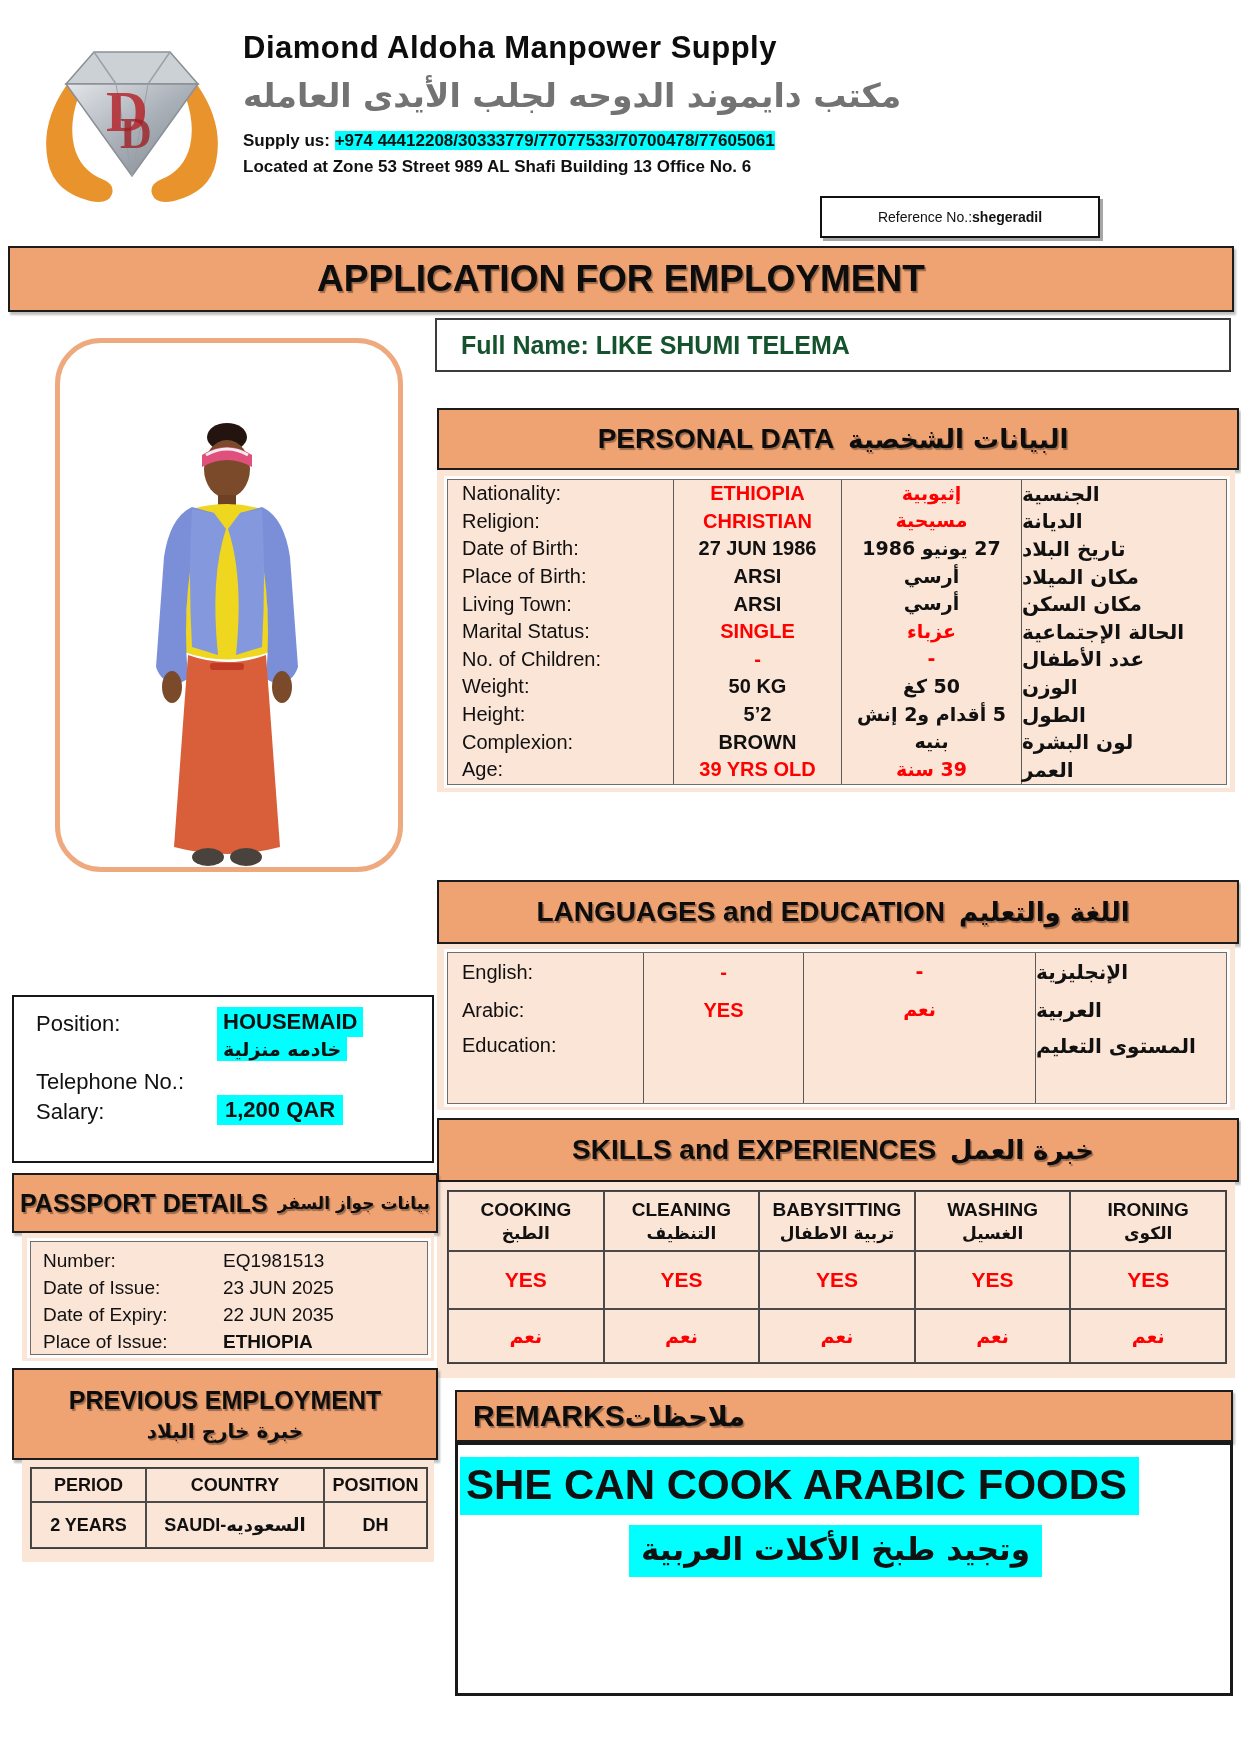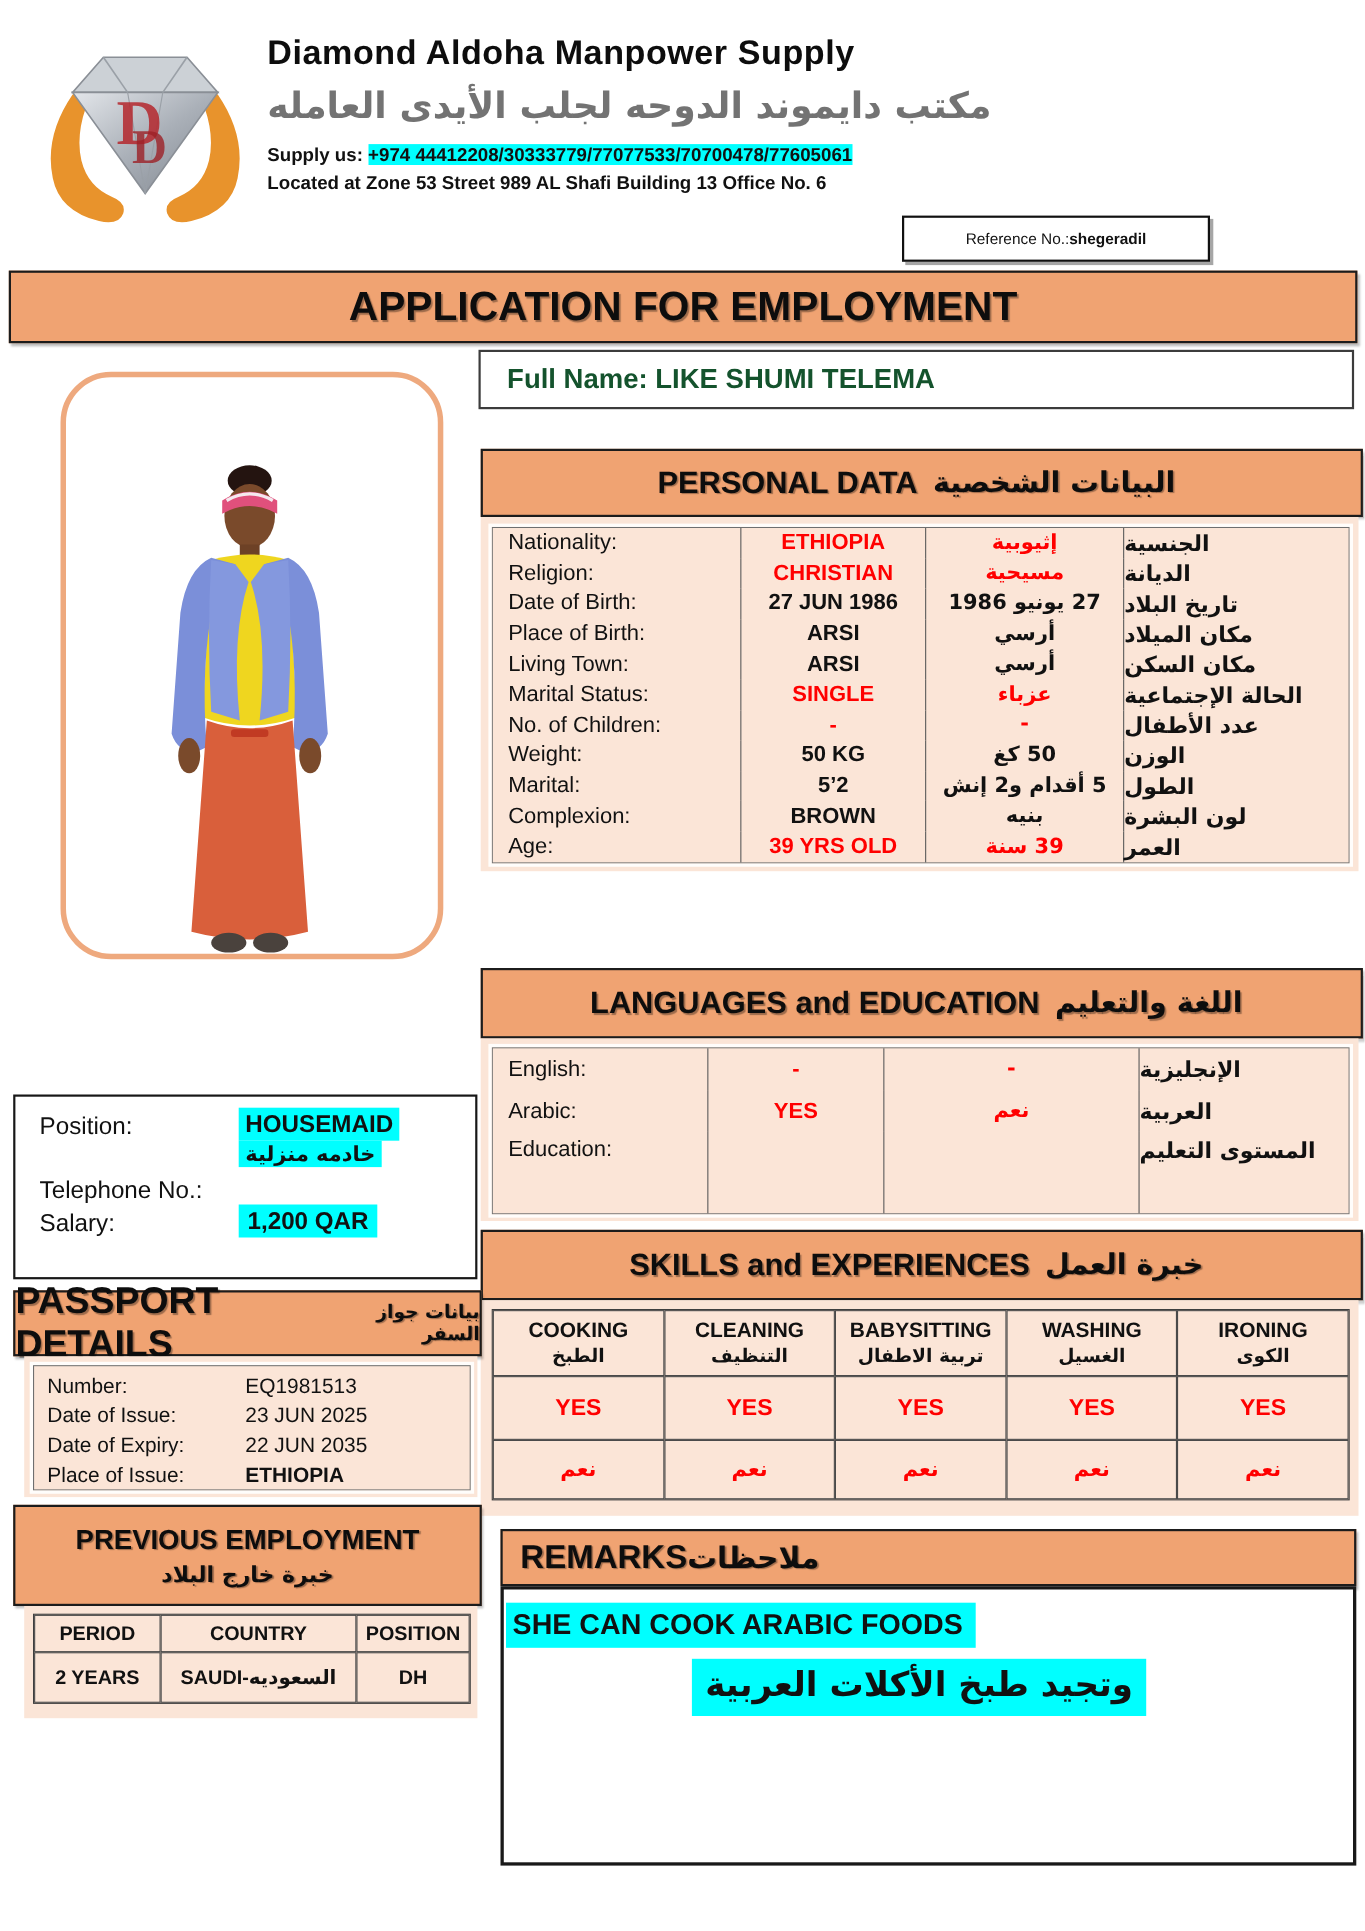--- a/index.html
+++ b/index.html
@@ -64,38 +64,38 @@
   .sk-en{font-size:19px;font-weight:800;}
   .sk-ar{font-size:17px;font-weight:bold;margin-top:2px;}
   .sk-yes{font-size:21px;font-weight:800;color:#ff0000;}
   .sk-naam{font-size:19px;font-weight:800;color:#ff0000;}
 
   
   .pos-box{left:12px;top:995px;width:422px;height:168px;border:2.5px solid #171717;background:#fff;box-sizing:border-box;}
   .pos-label{font-size:22px;}
   .pos-val{font-size:22px;font-weight:800;}
   .pp-hdr{left:12px;top:1173px;width:422px;height:56px;}
-  .pp-hdr .en{font-size:34px;font-weight:800;}
+  .pp-hdr .en{font-size:25px;font-weight:800;}
   .pp-hdr .arx{font-size:17px;font-weight:bold;margin-left:10px;}
   .pp-panel{left:22px;top:1233px;width:412px;height:128px;}
   .pp-inner{left:30px;top:1241px;width:396px;height:112px;outline:3px solid #fffdfb;border:1px solid #6f6f6f;background:#fbe5d7;}
   .pp-row{position:absolute;font-size:19px;}
   .pe-hdr{left:12px;top:1368px;width:422px;height:88px;flex-direction:column;}
   .pe-hdr .en{font-size:25px;font-weight:800;}
   .pe-hdr .arx{font-size:20px;font-weight:bold;margin-top:4px;}
   .pe-panel{left:22px;top:1460px;width:412px;height:102px;}
   .pe-table{left:30px;top:1467px;width:396px;height:80px;display:grid;grid-template-columns:115px 178px 103px;grid-template-rows:34px 46px;background:#fbe5d7;border:1.5px solid #3f3f3f;}
   .pe-cell{border:1.2px solid #4a4a4a;display:flex;align-items:center;justify-content:center;font-weight:800;font-size:18px;box-sizing:border-box;}
 
   
   .rem-hdr{left:455px;top:1390px;width:778px;height:52px;justify-content:flex-start;padding-left:16px;box-sizing:border-box;text-align:center;}
   .rem-hdr .en{font-size:30px;font-weight:800;}
   .rem-hdr .arx{font-size:27px;font-weight:800;}
   .rem-box{left:455px;top:1442px;width:778px;height:254px;border:3px solid #191919;background:#fff;box-sizing:border-box;}
-  .rem-line1{display:inline-block;margin:12px 0 0 2px;padding:4px 12px 6px 6px;font-size:26px;font-weight:800;background:#00ffff;}
+  .rem-line1{display:inline-block;margin:12px 0 0 2px;padding:4px 12px 6px 6px;font-size:42px;font-weight:800;background:#00ffff;}
   .rem-line2-wrap{text-align:right;margin-top:10px;padding-right:188px;}
   .rem-line2{display:inline-block;padding:6px 12px 10px 12px;font-size:31px;font-weight:800;background:#00ffff;}
 </style>
 </head>
 <body>
 
 <div class="abs" style="left:32px;top:26px;width:200px;height:178px;">
   <svg width="200" height="178" viewBox="0 0 200 178">
     <defs>
       <linearGradient id="dg" x1="0" y1="0" x2="1" y2="1">
@@ -206,21 +206,21 @@
   <div class="cell lbl">No. of Children:</div>
   <div class="cell val red">-</div>
   <div class="cell arval red ar" dir="rtl">-</div>
   <div class="cell arlbl last ar" dir="rtl">عدد الأطفال</div>
 
   <div class="cell lbl">Weight:</div>
   <div class="cell val">50 KG</div>
   <div class="cell arval ar" dir="rtl">50 كغ</div>
   <div class="cell arlbl last ar" dir="rtl">الوزن</div>
 
-  <div class="cell lbl">Marital:</div>
+  <div class="cell lbl">Height:</div>
   <div class="cell val">5’2</div>
   <div class="cell arval ar" dir="rtl">5 أقدام و2 إنش</div>
   <div class="cell arlbl last ar" dir="rtl">الطول</div>
 
   <div class="cell lbl">Complexion:</div>
   <div class="cell val">BROWN</div>
   <div class="cell arval ar" dir="rtl">بنيه</div>
   <div class="cell arlbl last ar" dir="rtl">لون البشرة</div>
 
   <div class="cell lbl">Age:</div>

